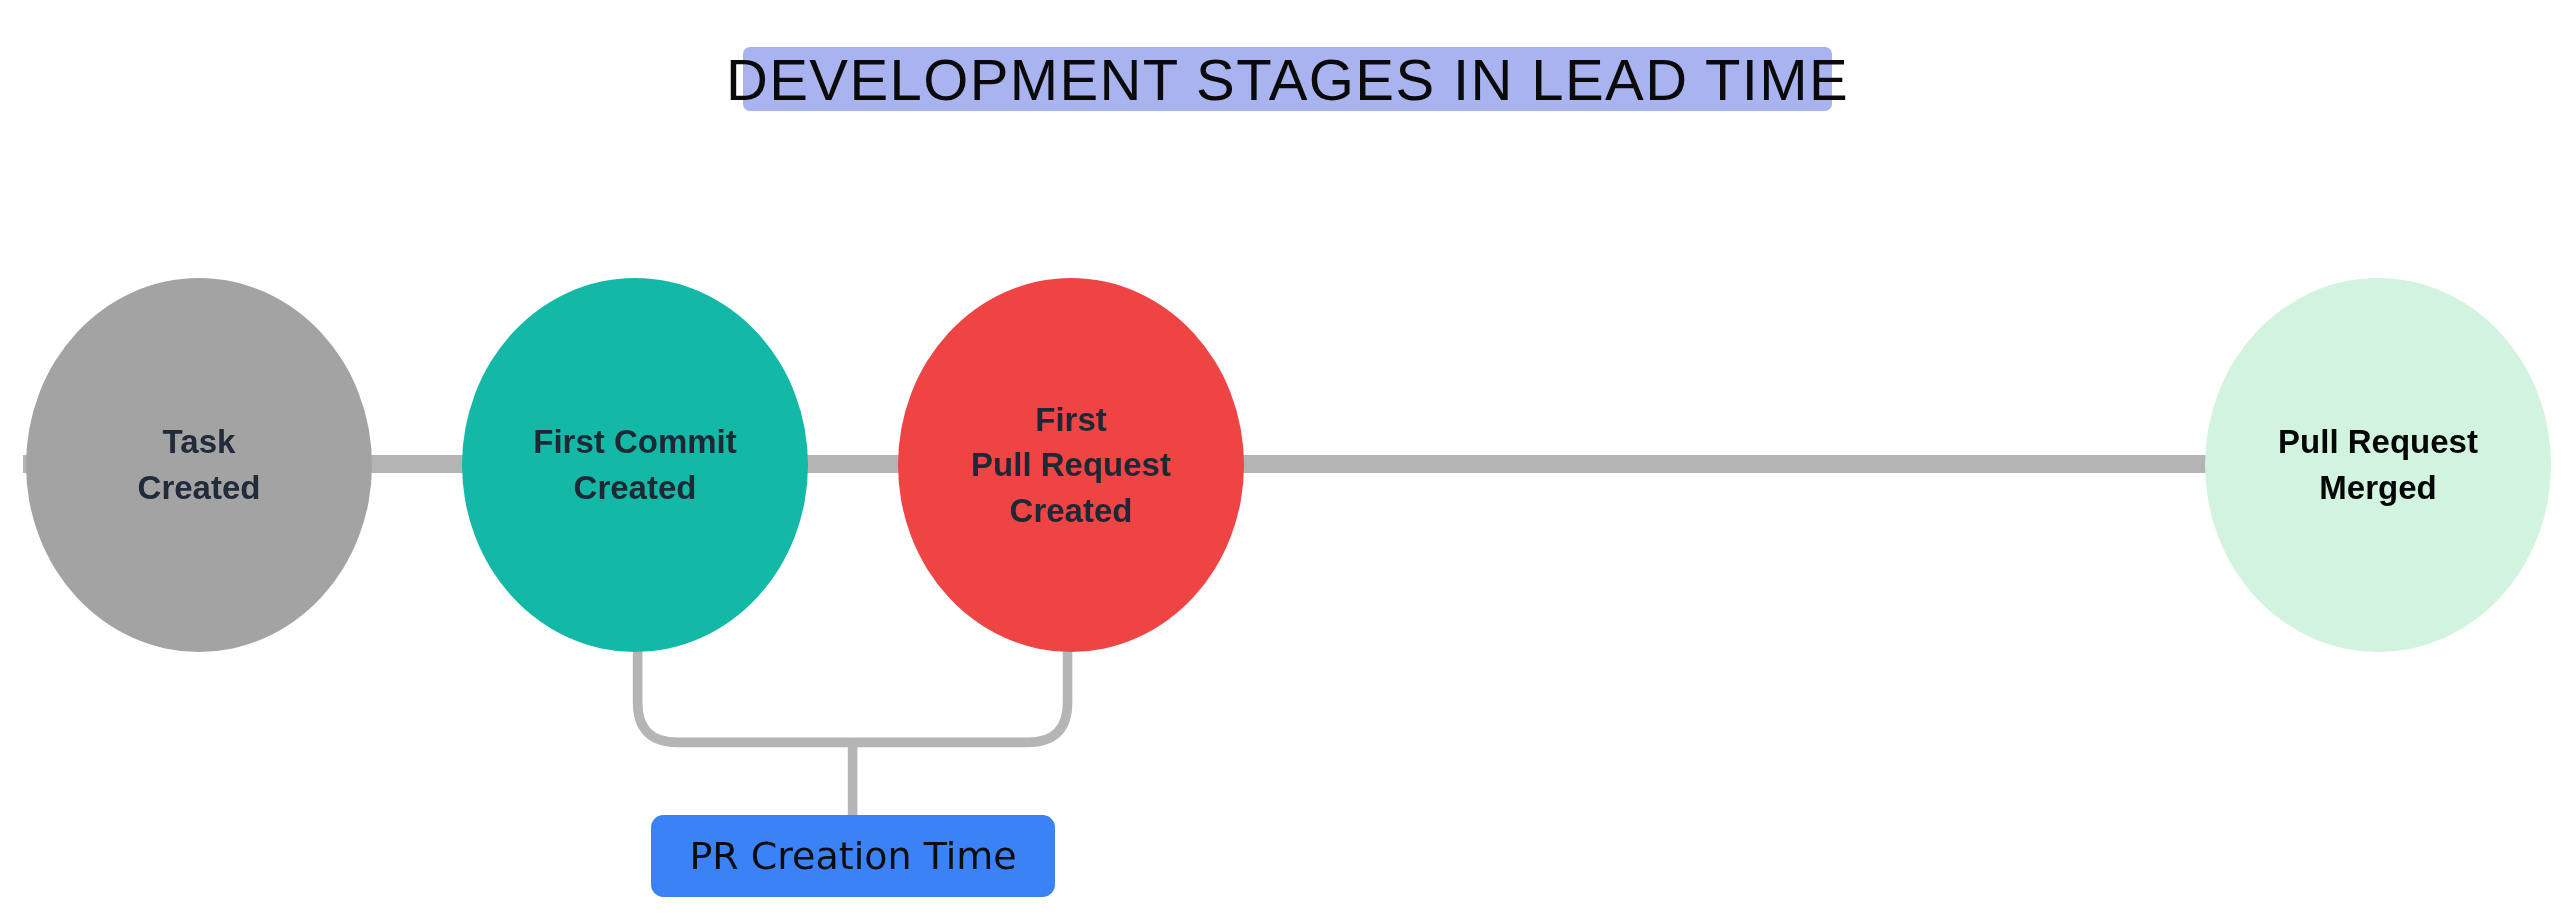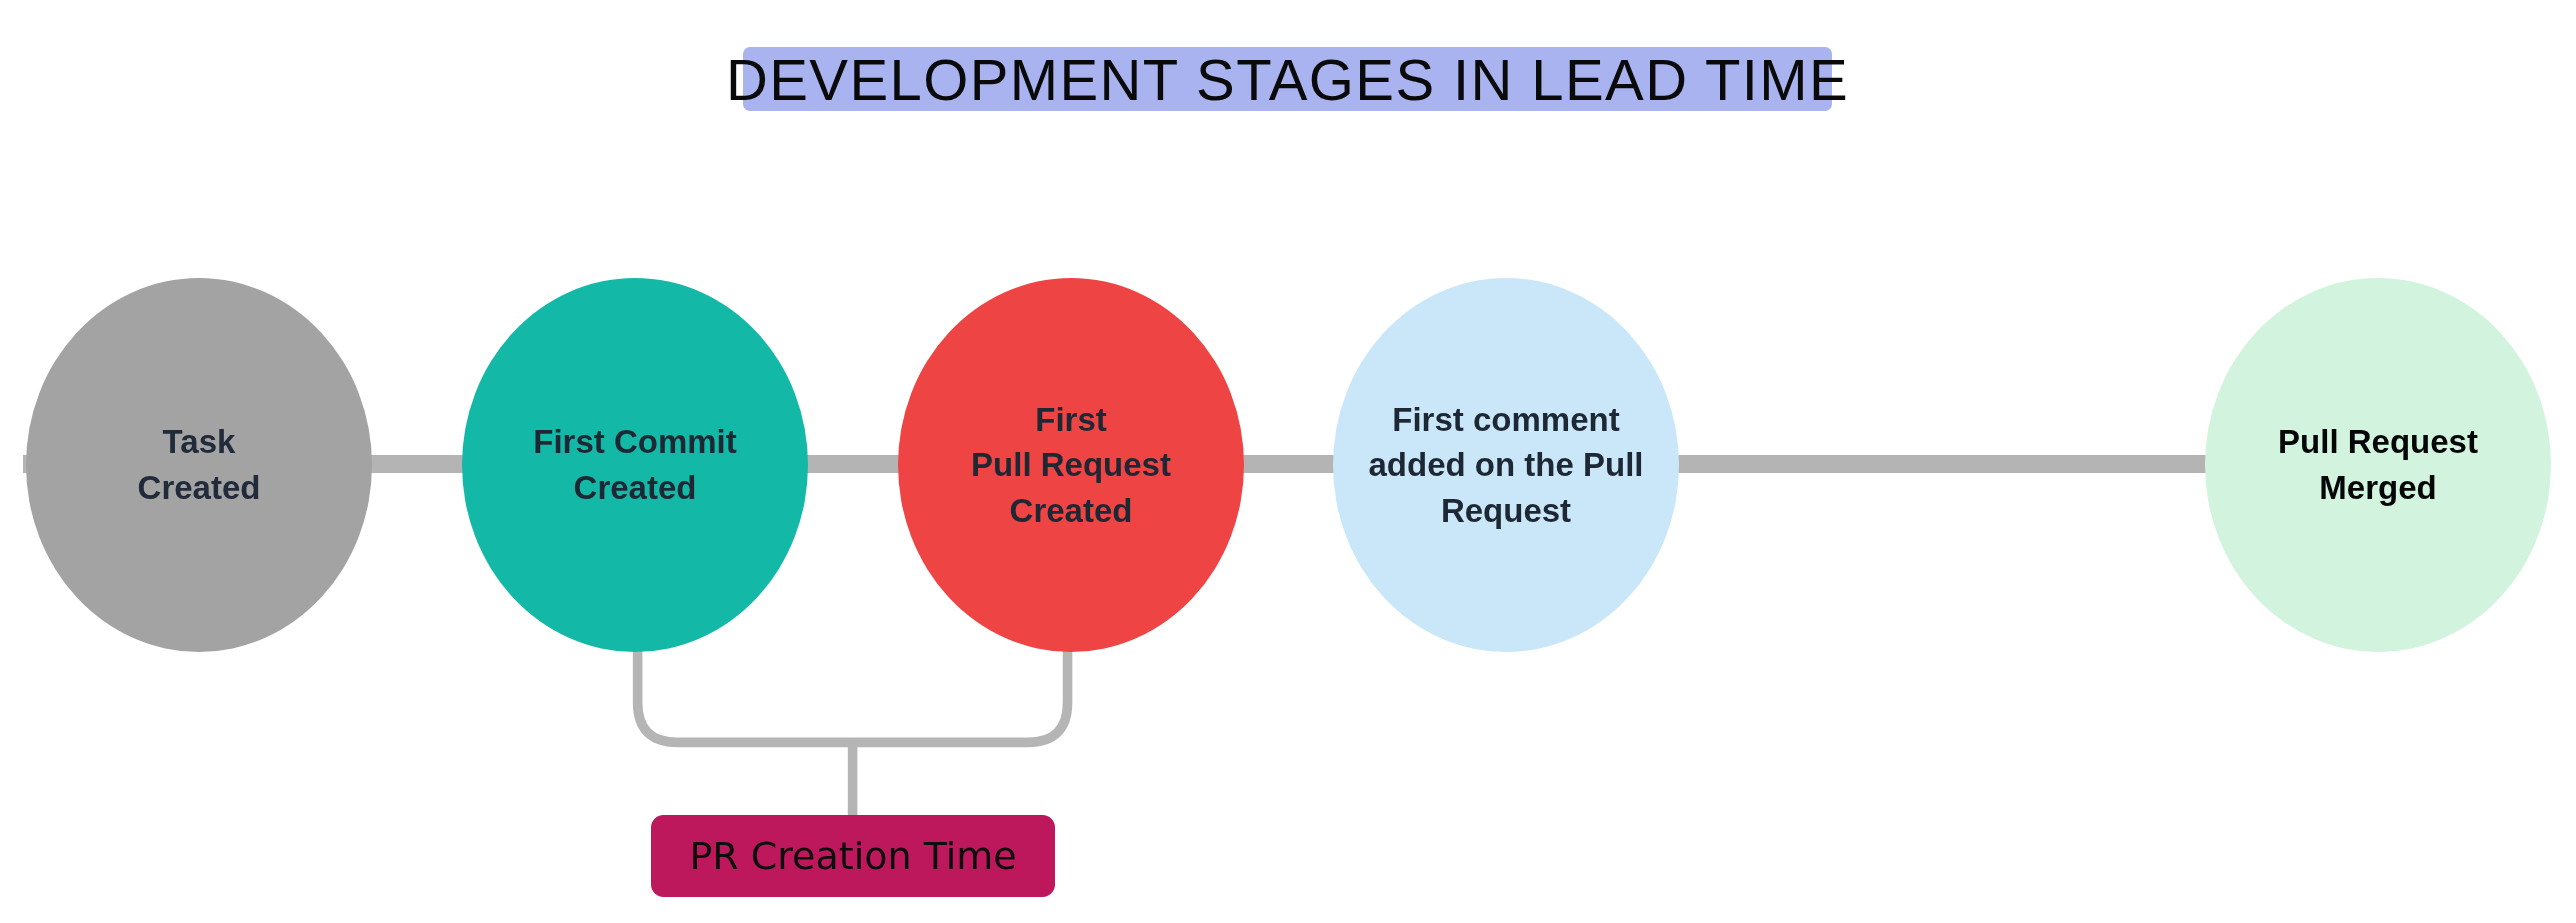--- a/index.html
+++ b/index.html
@@ -115,24 +115,21 @@
   <div class="node node-1" style="background: #a3a3a3; color: rgb(33, 43, 58);">Task
 Created</div>
 
   <div class="node node-2" style="background: #14b8a6; color: rgb(30, 40, 52);">First Commit
 Created</div>
 
   <div class="node node-3" style="background: #ef4444; color: rgb(30, 40, 52);">First
 Pull Request
 Created</div>
 
-  <div class="node node-4" style="background: rgb(202, 231, 250); color: rgb(30, 40, 52);">First comment
-added on the Pull
-Request</div>
 
 
   <div class="node node-6" style="background: rgb(210, 243, 221); color: rgb(5, 6, 7);">Pull Request
 Merged</div>
 
-  <div class="pr-label" style="background: #be185d; color: rgb(13, 13, 13);">PR Creation Time</div>
+  <div class="pr-label" style="background: #3b82f6; color: rgb(13, 13, 13);">PR Creation Time</div>
 
 </div>
 
 
 </body></html>

